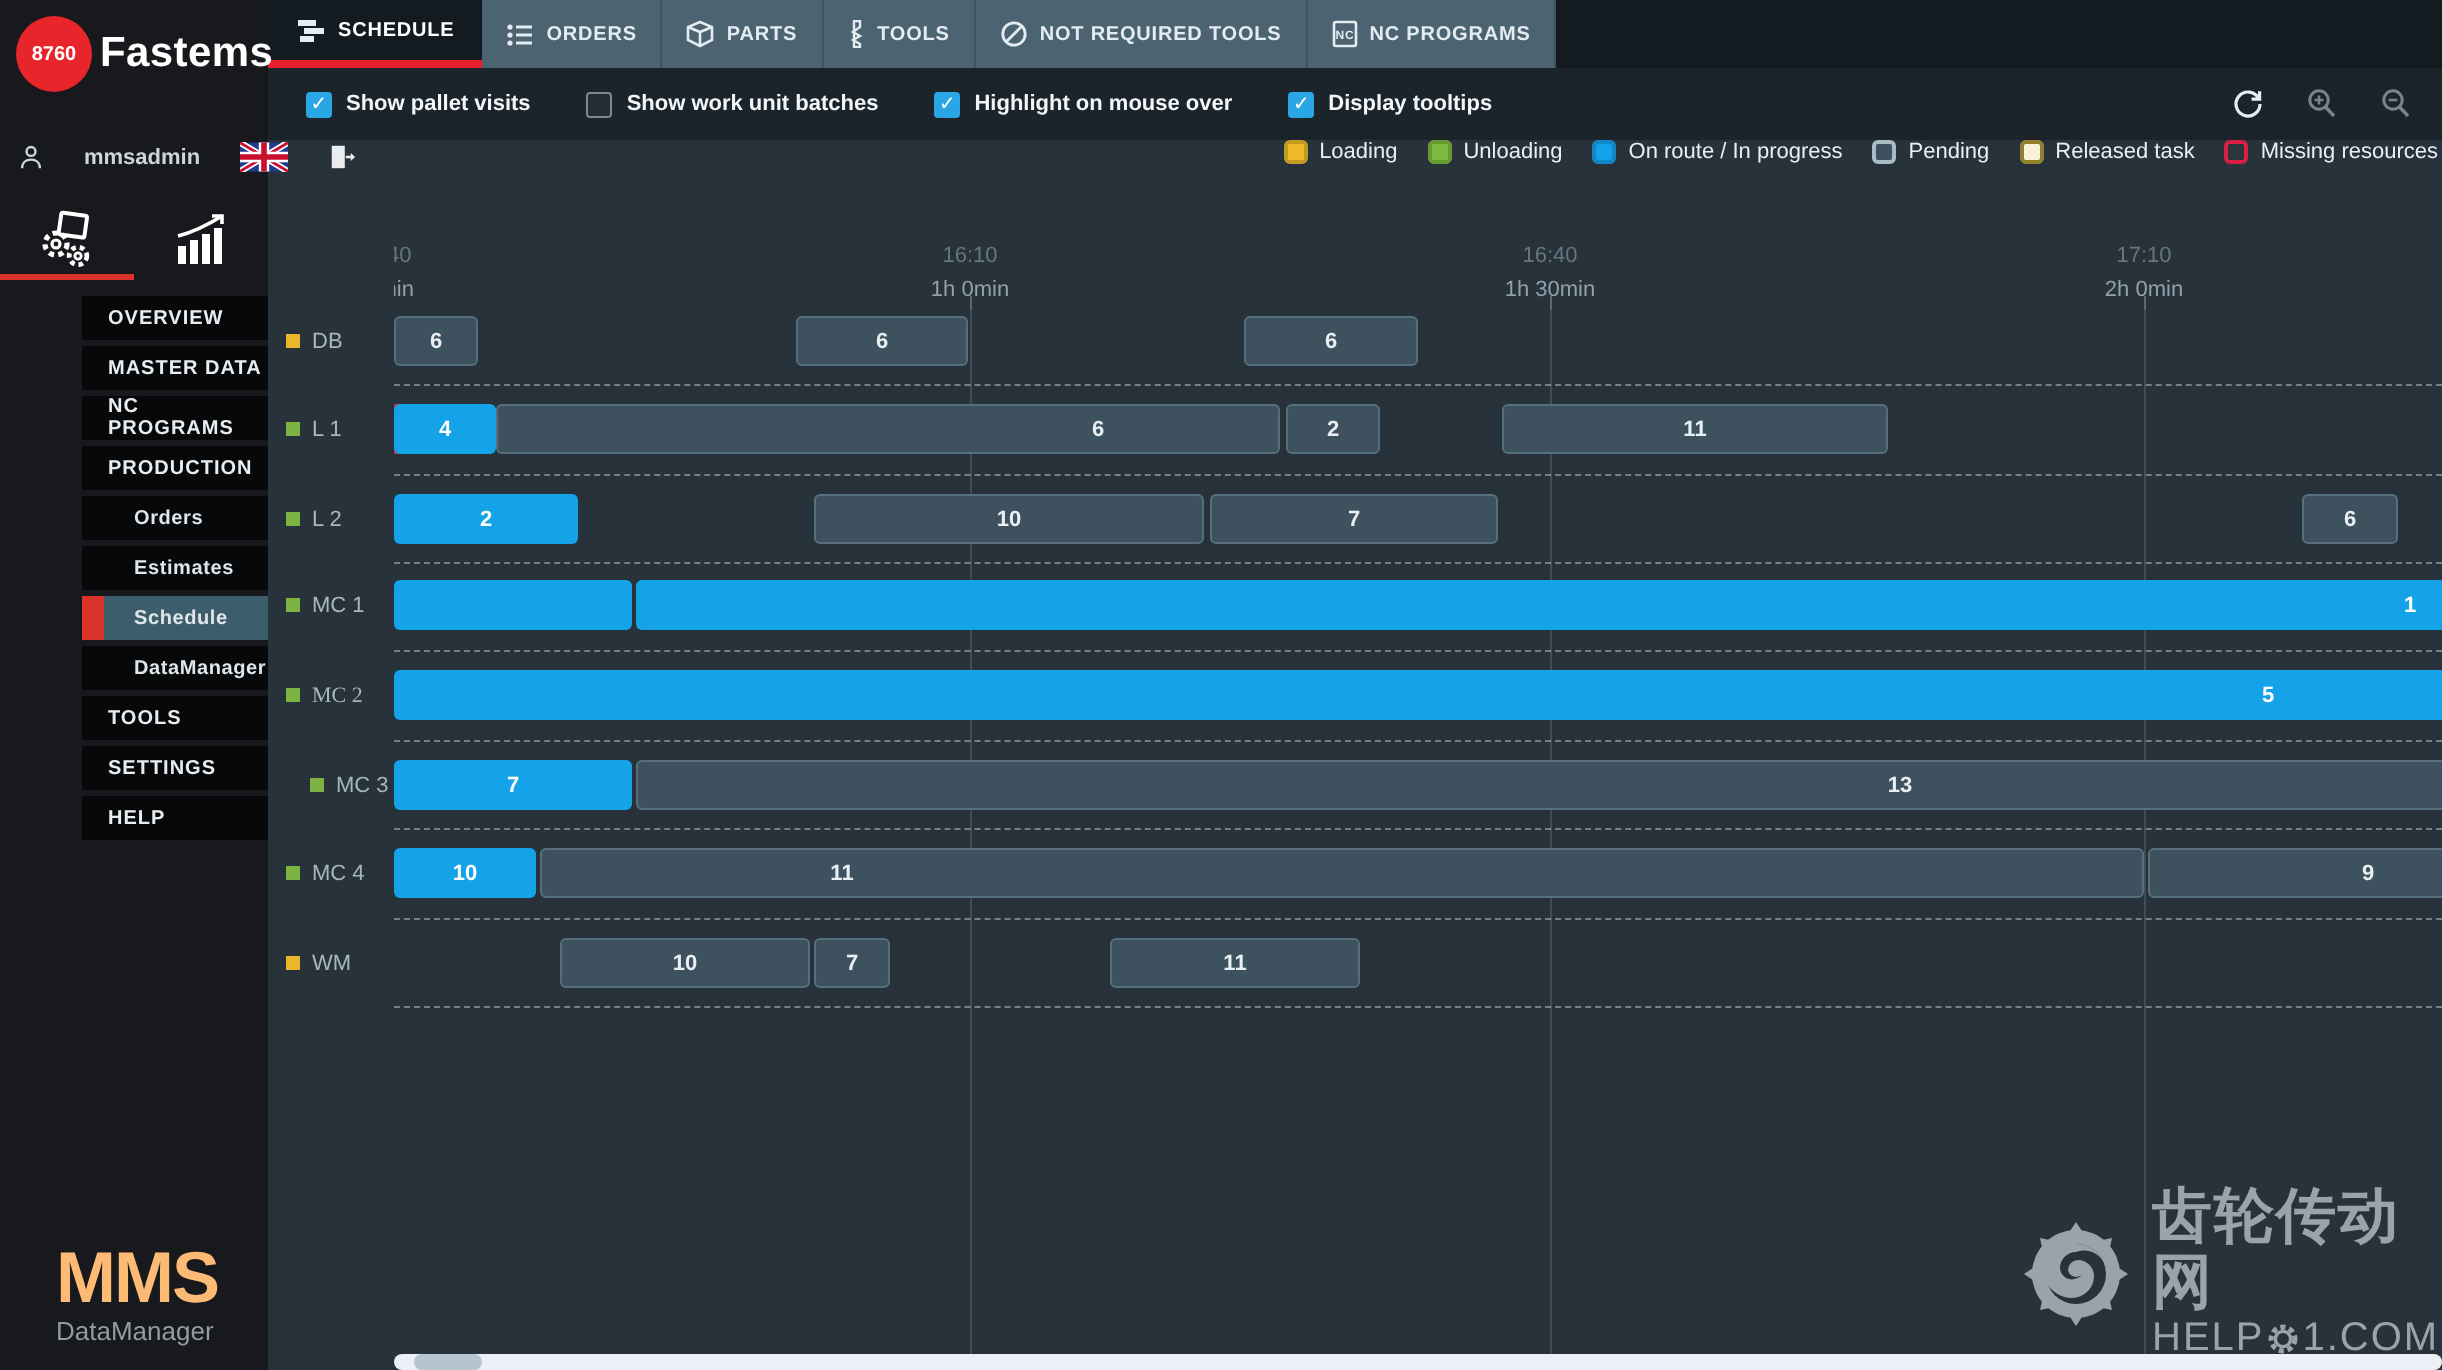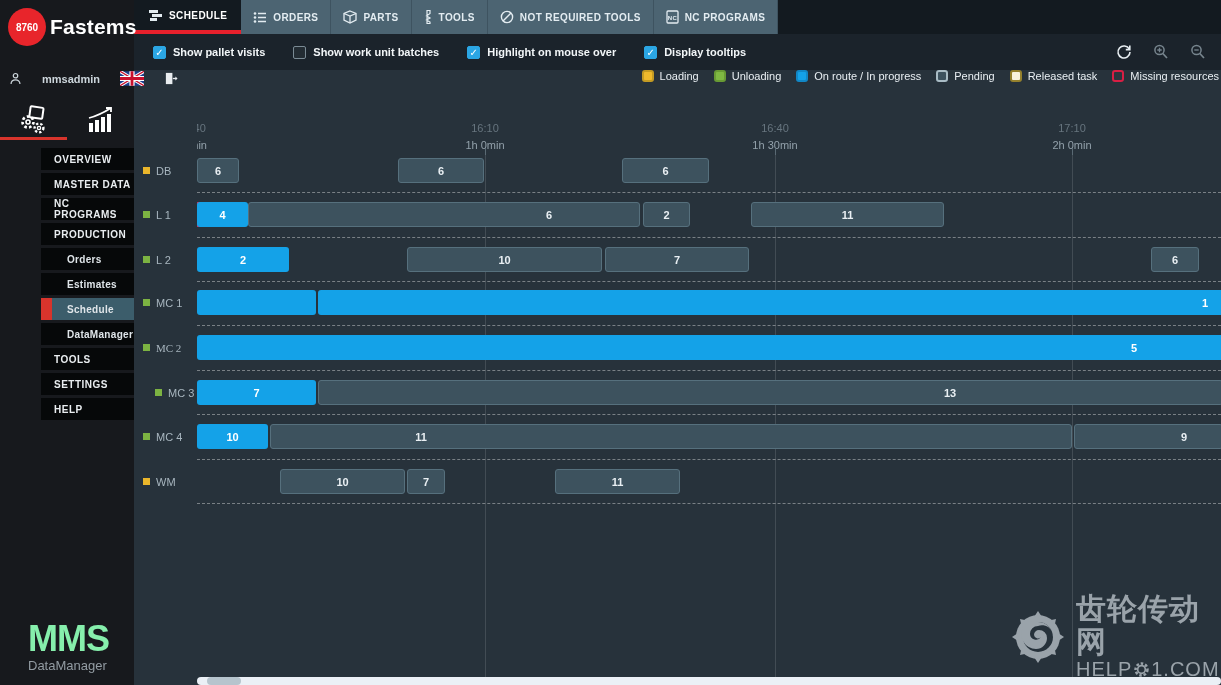--- a/index.html
+++ b/index.html
@@ -15,21 +15,21 @@
   .user-name { font-size:11px; font-weight:bold; color:#cdd6dc; }
   .mode-row { position:absolute; top:103px; left:0; width:134px; display:flex; }
   .mode-cell { width:67px; height:34px; display:flex; align-items:center; justify-content:center; cursor:pointer; }
   .mode-underline { position:absolute; top:137px; left:0; width:67px; height:3px; background:#d8342c; }
   .menu { position:absolute; top:148px; left:0; width:134px;padding-left:41px; }
   .menu-item { position:relative; height:22px; margin-bottom:3px; background:#060809; display:flex; align-items:center; padding-left:13px; font-size:10px; font-weight:bold; letter-spacing:0.5px; color:#e9edf0; cursor:pointer; }
   .menu-item.lvl1 { padding-left:26px; letter-spacing:0.3px; color:#dfe5e9; }
   .menu-item.active { background:#3c5d6b; }
   .menu-item.active::before { content:""; position:absolute; left:0; top:0; bottom:0; width:11px; background:#d8342c; }
   .brand { position:absolute; left:28px; bottom:12px; }
-  .brand-mms { font-size:36px; font-weight:bold; color:#86efac; letter-spacing:-1px; line-height:1; }
+  .brand-mms { font-size:36px; font-weight:bold; color:#fdba74; letter-spacing:-1px; line-height:1; }
   .brand-sub { font-size:13px; color:#939ca3; margin-top:1px; }
 
   
   .topbar { position:absolute; left:134px; top:0; width:1087px; height:34px; background:#131a20; display:flex; z-index:5; }
   .tab { display:flex; align-items:center; gap:6px; padding:0 12px; background:#4c6472; border-right:1px solid #3e5360; font-size:10px; font-weight:bold; letter-spacing:0.4px; color:#e3ecf1; cursor:pointer; height:34px; }
   .tab.active { background:#131a20; border-right:none; border-bottom:4px solid #e8202c; color:#fff; padding:0 14px; }
   .tab svg { flex:0 0 auto; }
 
   
   .toolbar { position:absolute; left:134px; top:34px; width:1087px; height:36px; background:#1b232b; display:flex; align-items:center; padding-left:19px; z-index:4; }

